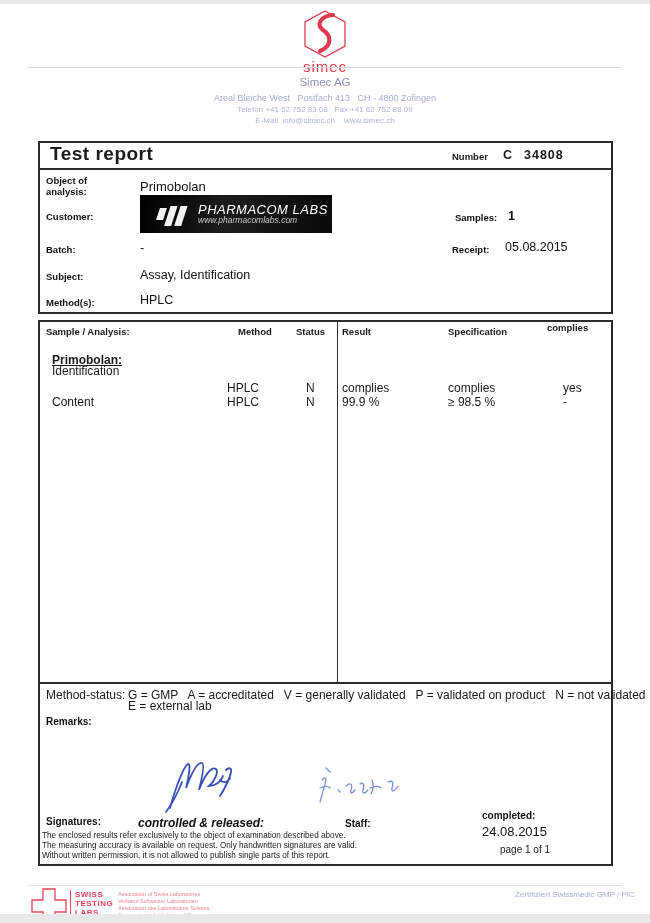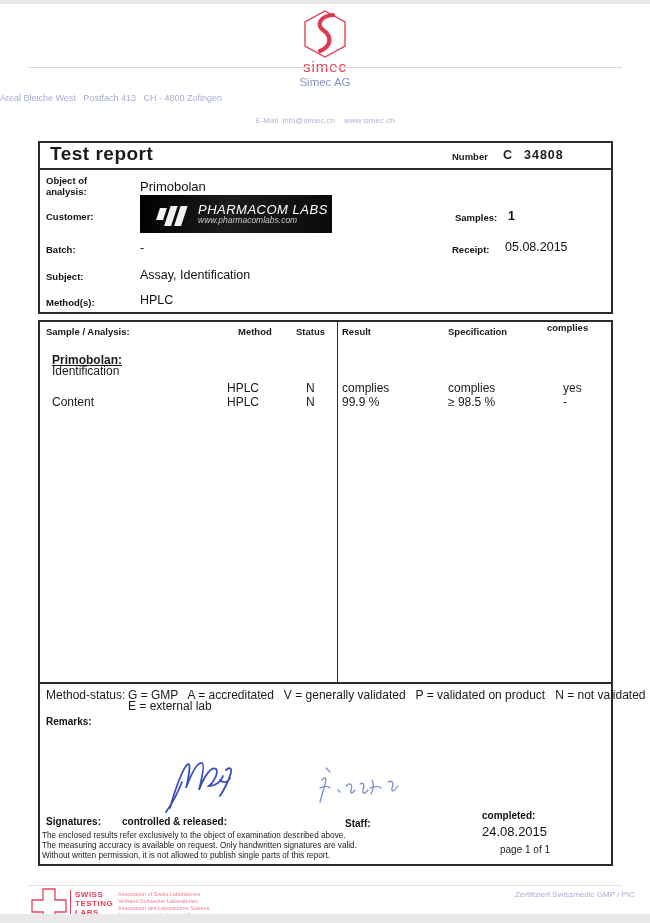--- a/index.html
+++ b/index.html
@@ -9,21 +9,21 @@
     background:#ffffff; color:#1a1a1a; overflow:hidden;
   }
   .abs { position:absolute; }
   .pre { white-space:pre; }
 
   
   .brand-wrap { left:0; top:4px; width:650px; text-align:center; }
   .simec-word { color:#e0394e; font-size:15px; letter-spacing:1px; margin-top:-6px; }
   .header-divider { left:28px; top:63px; width:594px; border-top:1px solid #d9d9dc; }
   .company-name { left:0; top:72px; width:650px; text-align:center; color:#8b90be; font-size:11.5px; }
-  .addr1 { left:0; top:89px; width:650px; text-align:left; color:#a7abd6; font-size:9px; }
+  .addr1 { left:0; top:89px; width:650px; text-align:center; color:#a7abd6; font-size:9px; }
   .addr2 { left:0; top:101px; width:650px; text-align:center; color:#b0b4da; font-size:8px; }
   .addr3 { left:0; top:112px; width:650px; text-align:center; color:#b0b4da; font-size:8px; }
 
   
   .box-a { left:38px; top:137px; width:575px; height:173px; border:2px solid #2b2b2b; }
   .box-b { left:38px; top:316px; width:575px; height:546px; border:2px solid #2b2b2b; }
   .titlebar-divider { left:38px; top:164px; width:575px; border-top:2px solid #2b2b2b; }
   .col-divider { left:337px; top:316px; height:362px; border-left:1px solid #2b2b2b; }
   .table-bottom-divider { left:38px; top:678px; width:575px; border-top:2px solid #2b2b2b; }
 
@@ -73,20 +73,21 @@
   <div class="abs brand-wrap">
     <svg width="64" height="52" viewBox="0 0 64 52">
       <polygon points="32,3 52,14 52,38 32,49 12,38 12,14" fill="none" stroke="#e0394e" stroke-width="1.3"></polygon>
       <path d="M40 7 C 27 8, 23 17, 30 22 C 39 28, 39 38, 27 43" fill="none" stroke="#e0394e" stroke-width="4.2" stroke-linecap="round"></path>
     </svg>
     <div class="simec-word">simec</div>
   </div>
   <div class="abs header-divider"></div>
   <div class="abs company-name">Simec AG</div>
   <div class="abs addr1 pre">Areal Bleiche West   Postfach 413   CH - 4800 Zofingen</div>
+  <div class="abs addr2 pre">Telefon +41 62 752 83 08   Fax +41 62 752 83 09</div>
   <div class="abs addr3 pre">E-Mail  info@simec.ch    www.simec.ch</div>
 
   <div class="abs box-a"></div>
   <div class="abs titlebar-divider"></div>
 
   <div class="abs report-title">Test report</div>
   <div class="abs number-label">Number</div>
   <div class="abs number-prefix">C</div>
   <div class="abs number-value">34808</div>
 
@@ -160,21 +161,21 @@
 
   <svg class="abs" style="left:160px; top:752px;" width="90" height="58" viewBox="0 0 90 58">
     <path d="M10 52 C 16 30, 24 10, 28 8 C 31 7, 29 20, 26 32 C 32 16, 38 6, 42 7 C 45 8, 42 22, 39 34 C 45 18, 52 10, 56 13 C 59 16, 54 26, 49 30 C 55 30, 61 26, 63 20 M 60 24 C 64 28, 68 26, 70 22 M 66 14 C 69 11, 72 12, 71 16 C 70 22, 64 34, 60 40" fill="none" stroke="#3a4fb8" stroke-width="1.8" stroke-linecap="round"></path>
     <path d="M22 26 C 18 36, 12 48, 6 56" fill="none" stroke="#3a4fb8" stroke-width="1.8" stroke-linecap="round"></path>
   </svg>
   <svg class="abs" style="left:312px; top:762px;" width="110" height="44" viewBox="0 0 110 44">
     <path d="M14 2 L 18 6 M 10 14 C 13 10, 15 12, 13 18 C 11 26, 9 32, 8 36 M 8 22 C 12 20, 16 20, 18 22 M 26 24 L 28 26 M 34 20 C 38 16, 41 18, 39 24 C 38 28, 40 28, 43 24 M 48 18 C 51 16, 53 18, 51 24 C 50 28, 53 28, 56 24 M 60 14 C 62 18, 61 24, 59 28 M 58 22 C 63 20, 67 20, 69 22 M 76 16 C 80 14, 82 16, 80 22 C 79 26, 82 26, 86 20" fill="none" stroke="#7b8ed2" stroke-width="1.3" stroke-linecap="round"></path>
   </svg>
 
   <div class="abs lbl" style="left:46px; top:812px; font-size:10px;">Signatures:</div>
-  <div class="abs lbl" style="left:122px; top:812px; font-size:10px;">controlled &amp; released:</div>
+  <div class="abs lbl" style="left:138px; top:812px; font-size:12px;font-style:italic;">controlled &amp; released:</div>
   <div class="abs lbl" style="left:345px; top:814px; font-size:10px;">Staff:</div>
 
   <div class="abs lbl" style="left:482px; top:806px; font-size:10px;">completed:</div>
   <div class="abs val" style="left:482px; top:820px; font-size:13px;">24.08.2015</div>
   <div class="abs" style="left:500px; top:840px; font-size:10px;">page 1 of 1</div>
 
   <div class="abs fineprint" style="left:42px; top:827px;">The enclosed results refer exclusively to the object of examination described above.</div>
   <div class="abs fineprint" style="left:42px; top:847px;">Without written permission, it is not allowed to publish single parts of this report.</div>
   <div class="abs fineprint" style="left:42px; top:837px;">The measuring accuracy is available on request. Only handwritten signatures are valid.</div>
 

